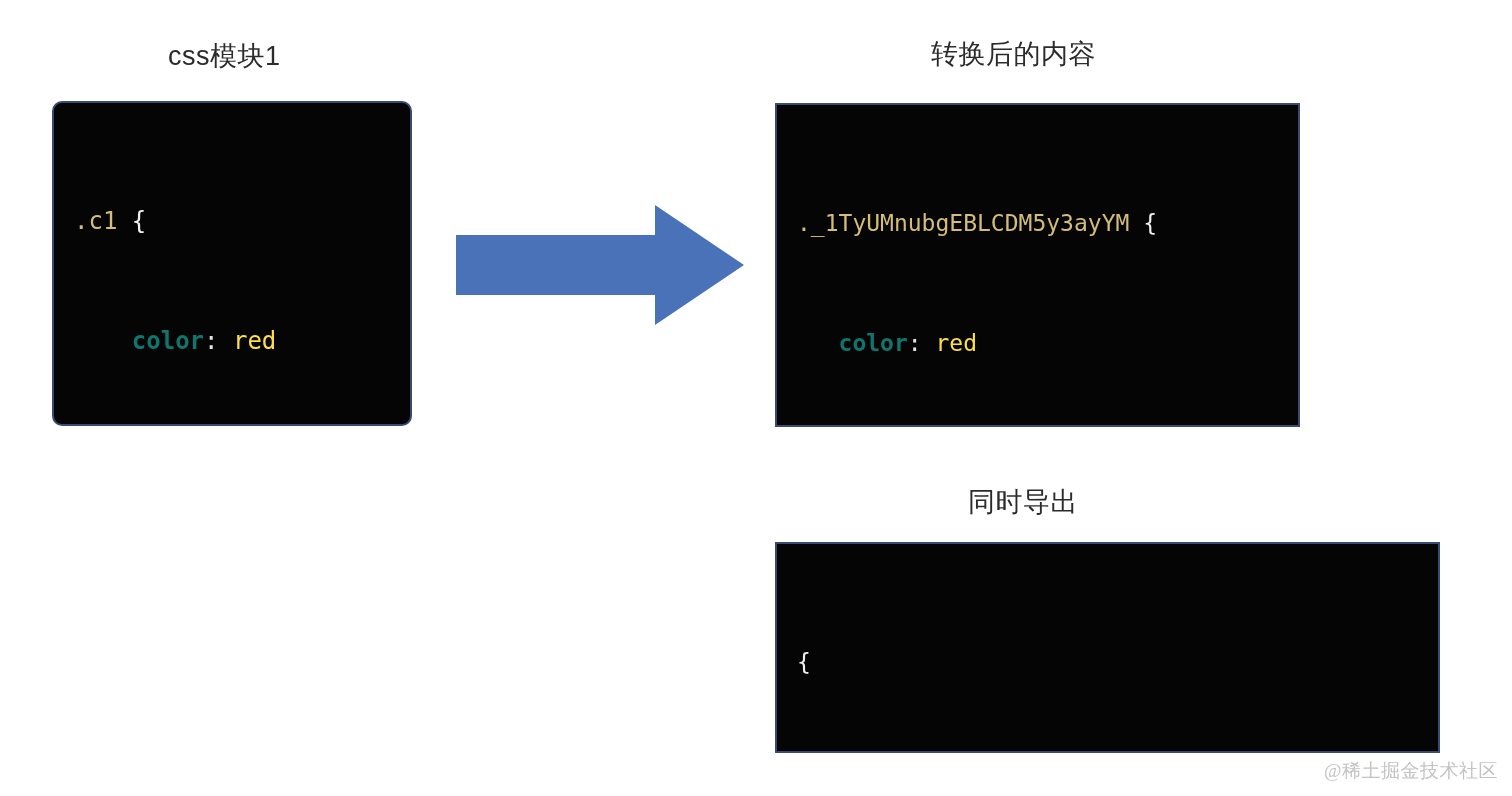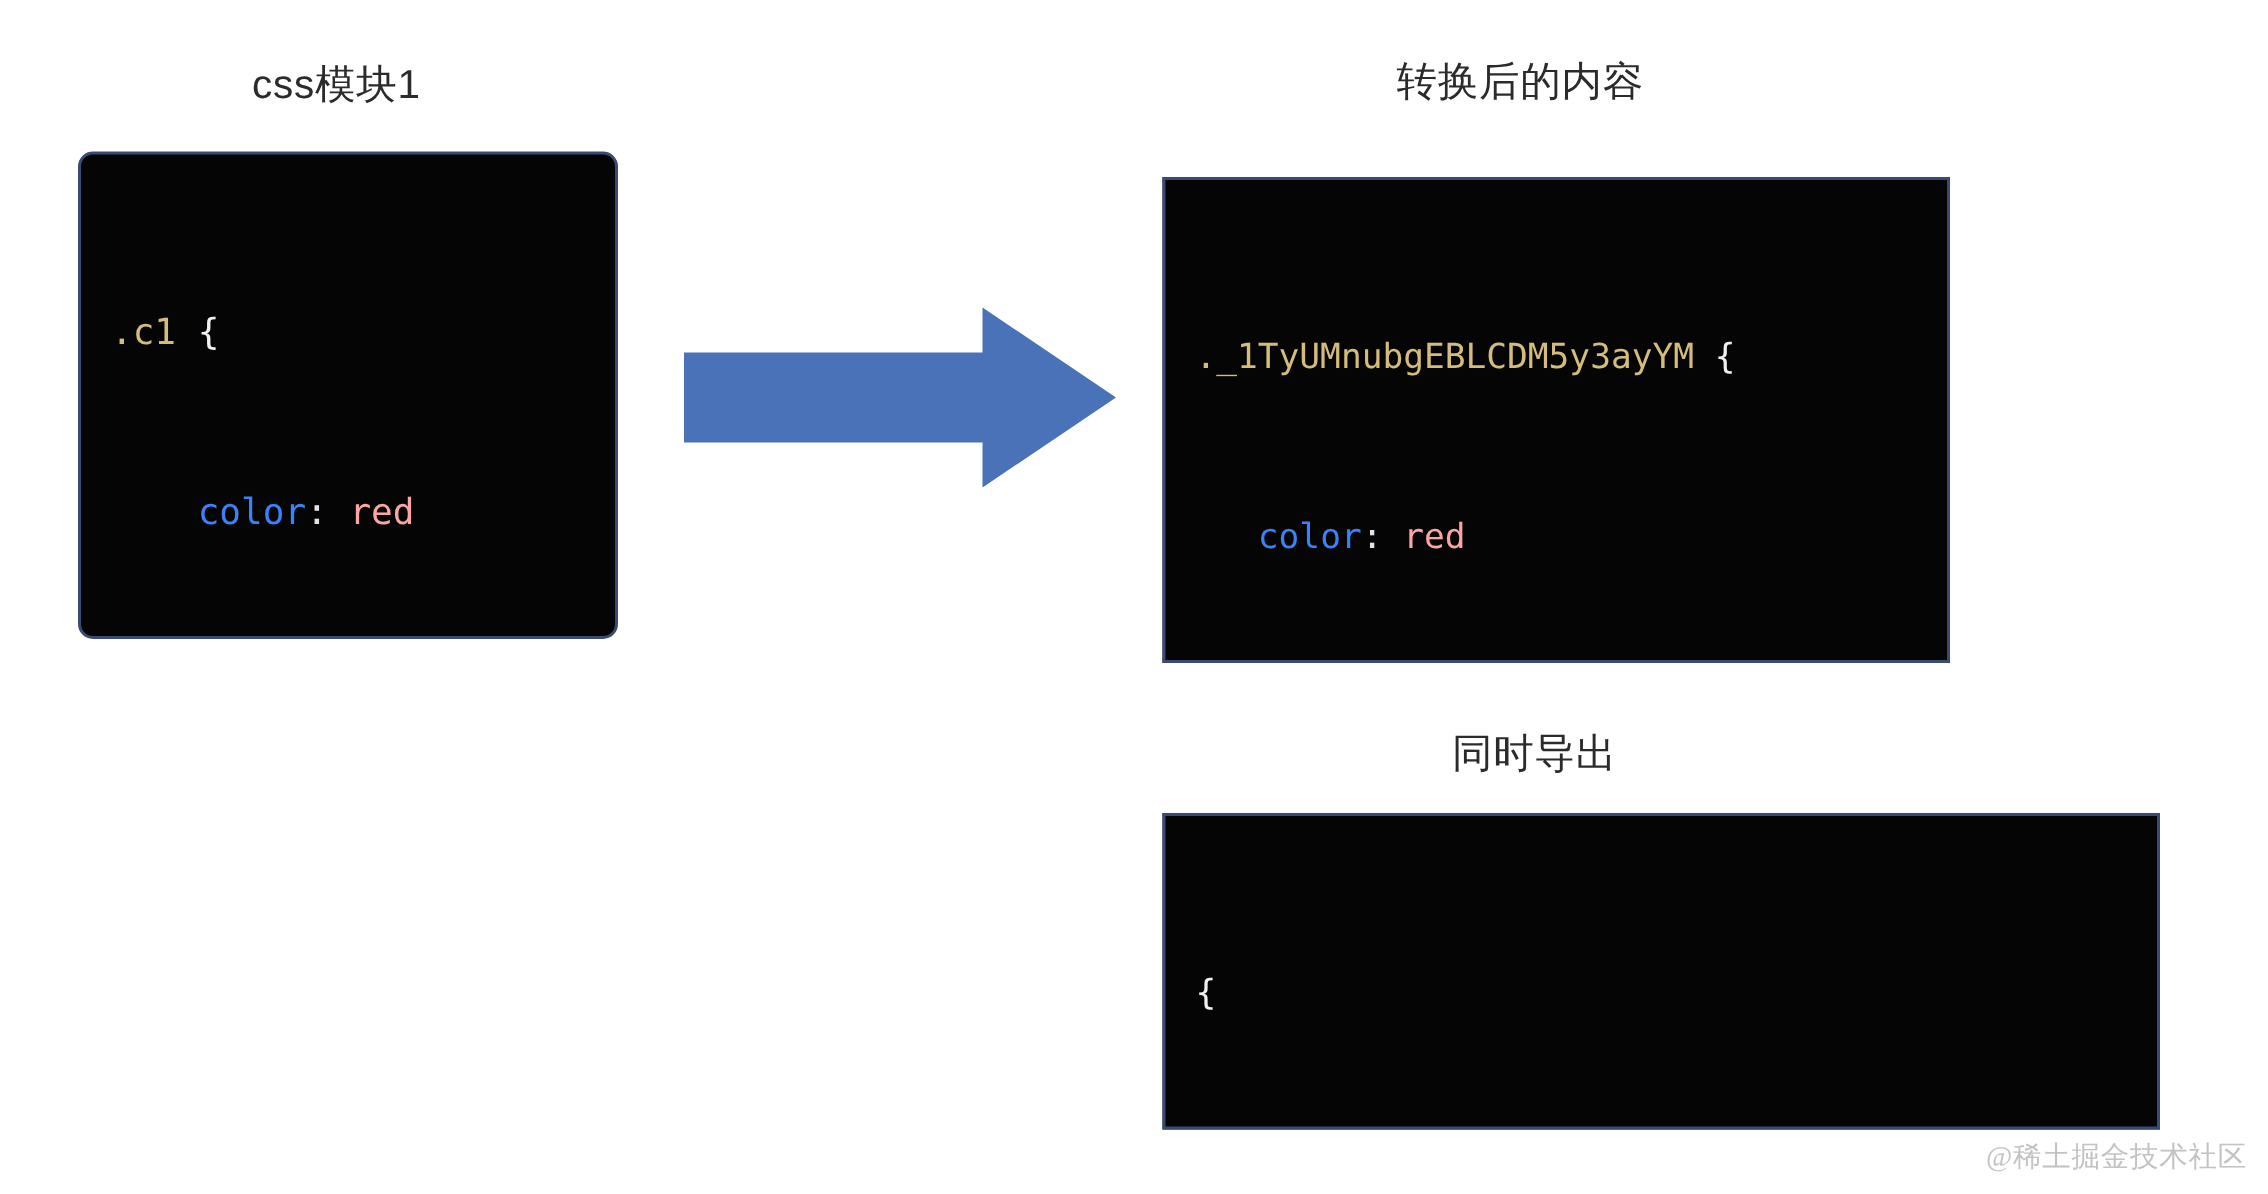--- a/index.html
+++ b/index.html
@@ -45,31 +45,31 @@
     box-sizing: border-box;
     padding: 18px 20px 18px 20px;
     font-family: "DejaVu Sans Mono", "Liberation Mono", monospace;
     font-size: 24px;
     line-height: 40px;
     color: #e8e8e8;
     white-space: pre;
     overflow: hidden;
   }
   #code-source  { left: 52px;  top: 101px; width: 360px;  height: 325px; border-radius: 10px; }
-  #code-output  { left: 775px; top: 118px; width: 525px;  height: 324px; font-size: 23px; }
+  #code-output  { left: 775px; top: 103px; width: 525px;  height: 324px; font-size: 23px; }
   #code-export  { left: 775px; top: 542px; width: 665px;  height: 211px; font-size: 23px; }
 
   .code-line { display: block; height: 40px; }
 
   
   .tok-sel    { color: #d4bd7a; }
   .tok-punct  { color: #f0f0f0; }
-  .tok-prop   { color: #3b82f6; }
+  .tok-prop   { color: #0f766e; font-weight: bold; }
   .tok-colon  { color: #e4e4e4; }
-  .tok-val    { color: #fca5a5; }
+  .tok-val    { color: #fde047; }
 
   
   #arrow-wrap {
     position: absolute;
     left: 456px;
     top: 203px;
     width: 288px;
     height: 124px;
   }
   #arrow-wrap svg { display: block; width: 288px; height: 124px; }

